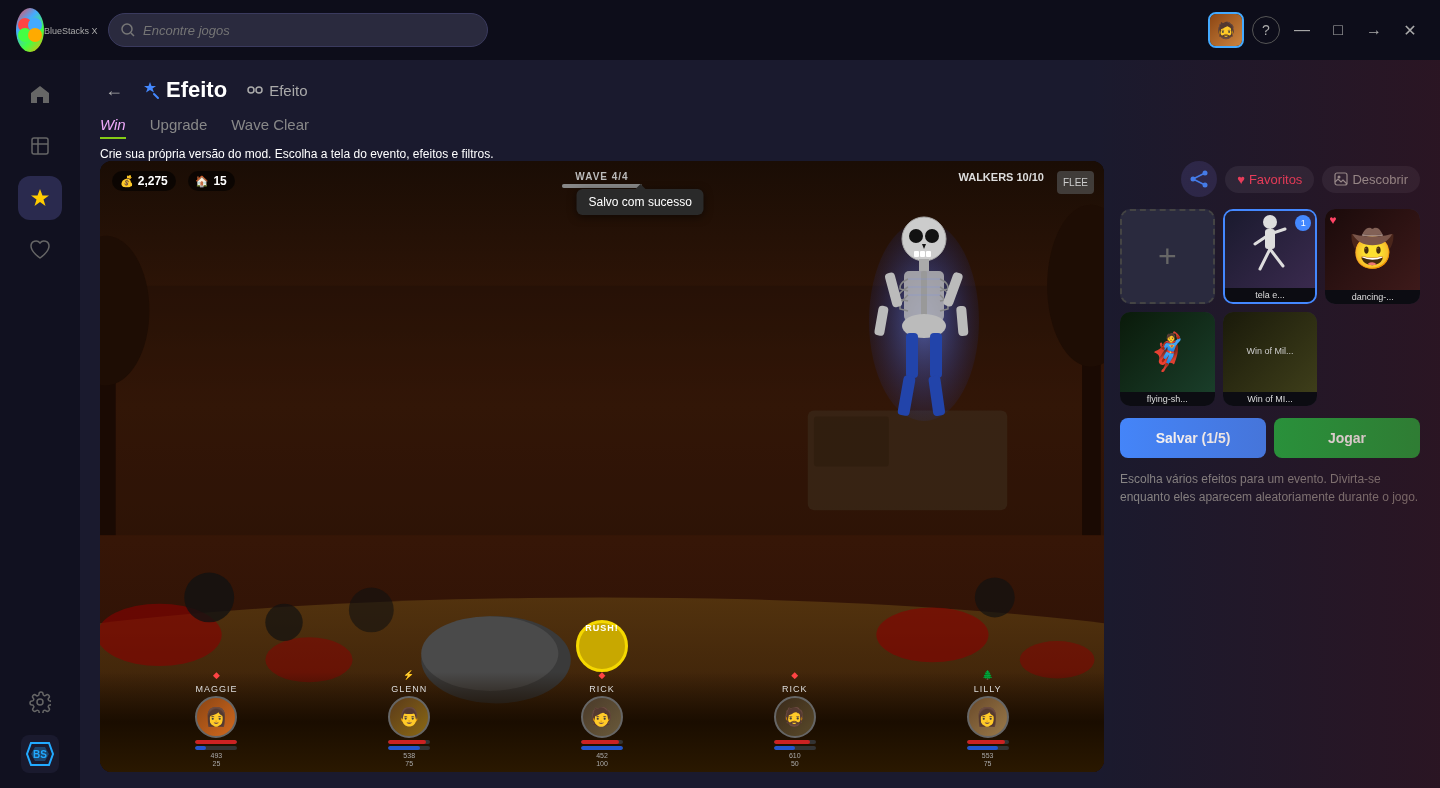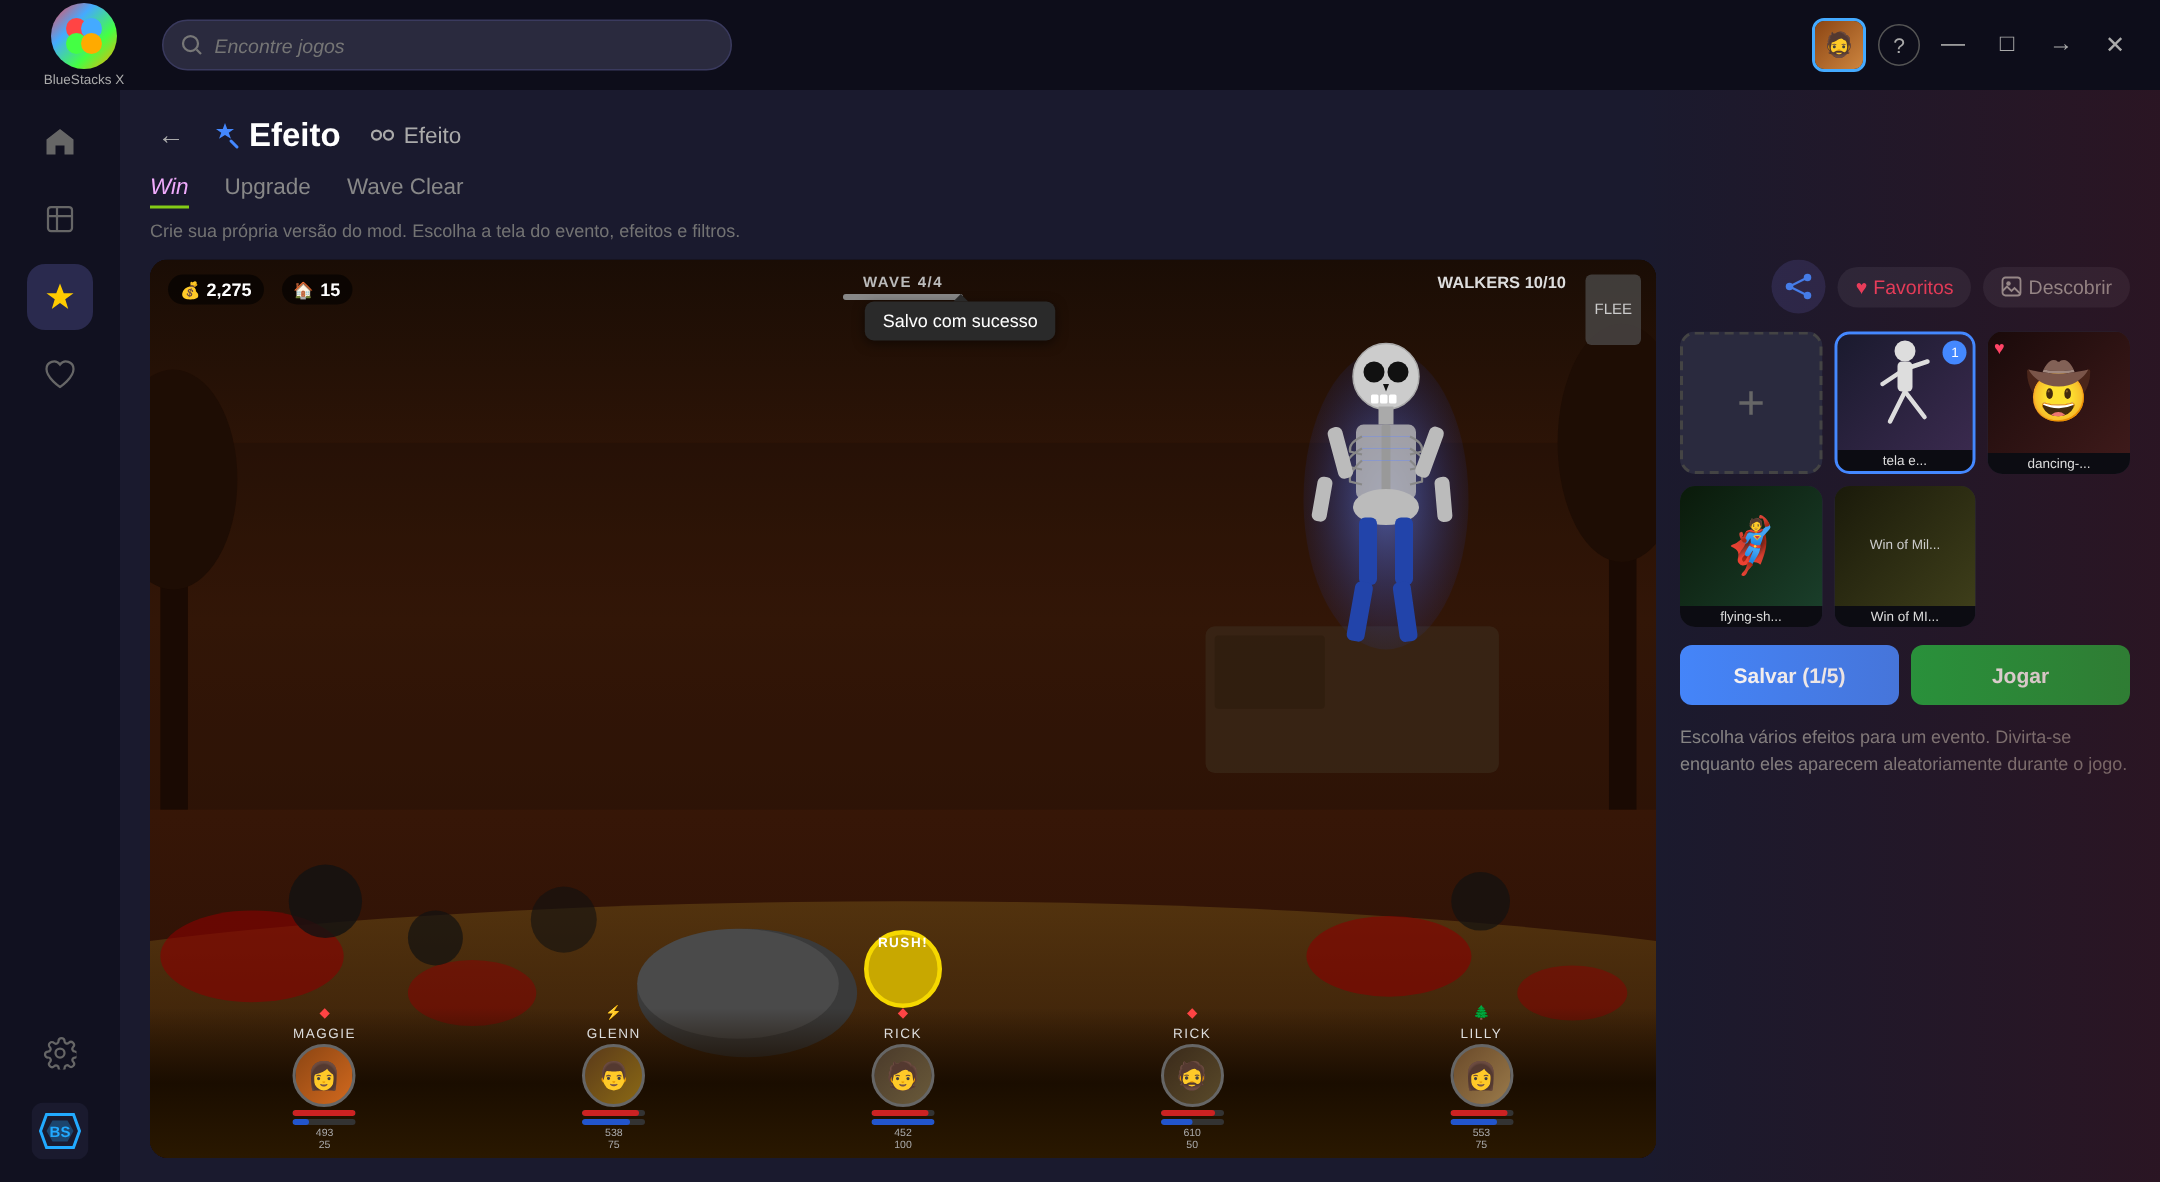--- a/index.html
+++ b/index.html
@@ -18,21 +18,21 @@
       height: 60px;
       background: #0d0d1a;
       display: flex;
       align-items: center;
       padding: 0 16px;
       gap: 12px;
       flex-shrink: 0;
     }
     .logo-area {
       display: flex;
-      flex-direction: column;
+      flex-direction: row;
       align-items: center;
       width: 80px;
     }
     .logo-circle {
       width: 44px;
       height: 44px;
       border-radius: 50%;
       background: linear-gradient(135deg, #ff4444, #44aaff, #44ff44, #ffaa00);
       display: flex;
       align-items: center;
@@ -223,22 +223,21 @@
       padding-bottom: 4px;
       border-bottom: 2px solid transparent;
     }
     .tab.active {
       color: #f0abfc;
       border-bottom: 2px solid #84cc16;
       font-style: italic;
     }
     .subtitle {
       font-size: 12px;
-      color: #737373;
-      margin-bottom: 12px;
+      color: #ffffff;
     }
 
     
     .content-row {
       display: flex;
       gap: 16px;
       flex: 1;
       overflow: hidden;
     }
 
@@ -301,21 +300,21 @@
       color: white;
       font-size: 11px;
       font-weight: bold;
     }
     .flee-btn {
       position: absolute;
       top: 10px;
       right: 10px;
       background: rgba(80,80,80,0.7);
       border-radius: 4px;
-      padding: 18px 6px;
+      padding: 6px 6px;
       color: #ccc;
       font-size: 10px;
       cursor: pointer;
     }
 
     
     .save-tooltip {
       position: absolute;
       top: 28px;
       left: 50%;

